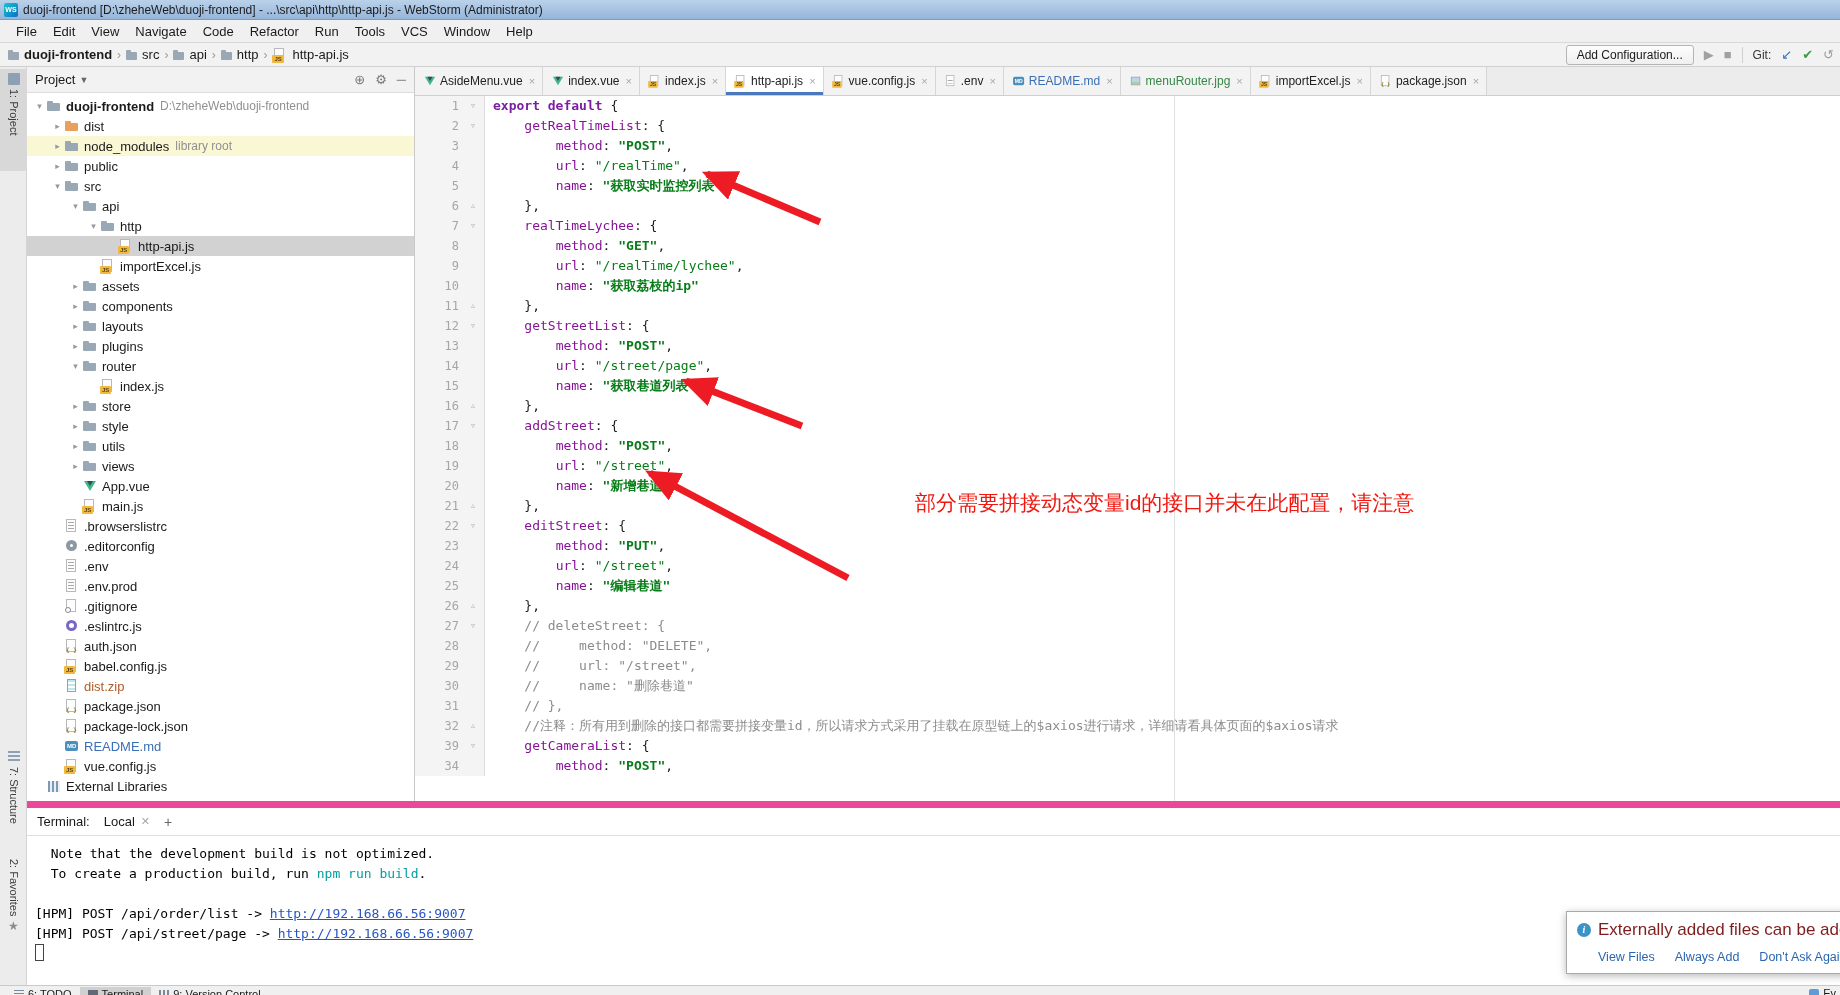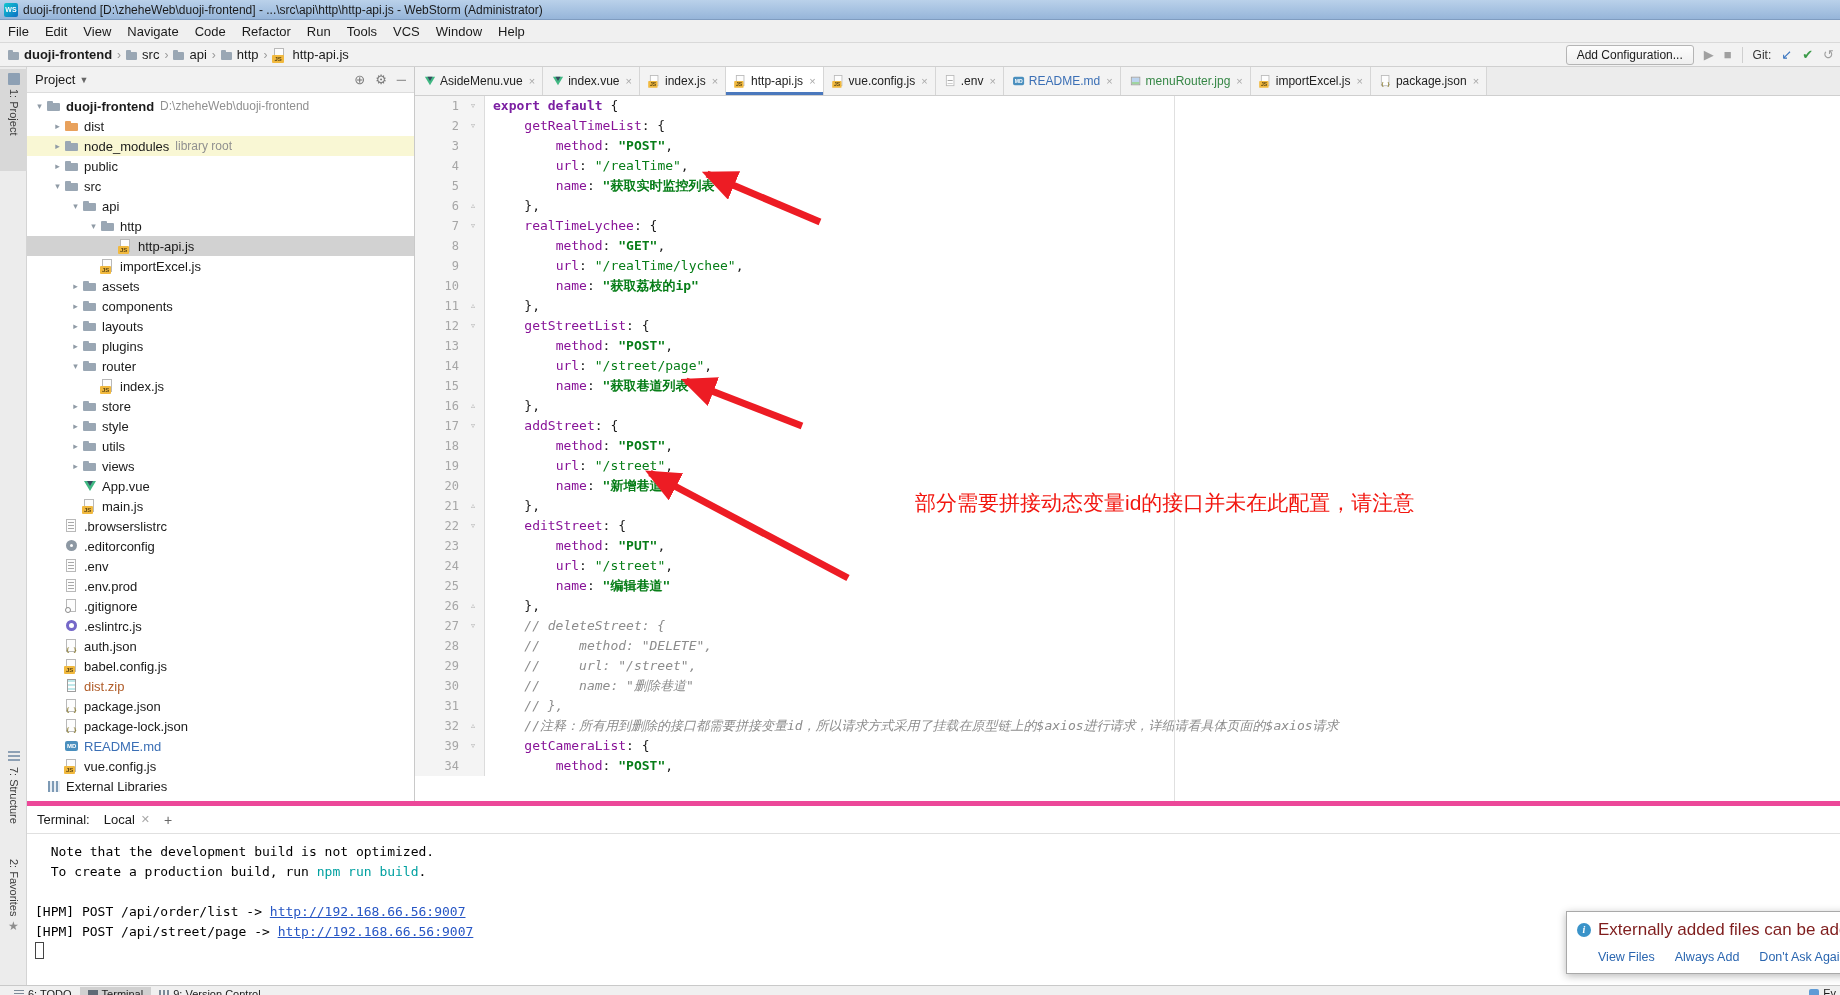--- a/index.html
+++ b/index.html
@@ -9,21 +9,21 @@
   
   .titlebar{position:absolute;left:0;top:0;width:100%;height:20px;
     background:linear-gradient(180deg,#bad1ea 0%,#a6c2e1 55%,#96b5d9 100%);
     border-bottom:1px solid #7f9cc0;display:flex;align-items:center;padding-left:4px;box-sizing:border-box;}
   .ws-logo{width:14px;height:14px;flex:none;border-radius:2px;margin-right:5px;
     background:linear-gradient(135deg,#12c7d0,#0d6fc4);color:#fff;font:bold 7px/14px "Liberation Sans",sans-serif;text-align:center;}
   .title-text{font-size:12px;color:#1b1b1b;white-space:nowrap;}
 
   
   .menubar{position:absolute;left:0;top:20px;width:100%;height:23px;background:#f0f0f0;
-    border-bottom:1px solid #d9d9d9;display:flex;align-items:center;box-sizing:border-box;}
+    border-bottom:1px solid #d9d9d9;display:flex;align-items:center;padding-left:8px;box-sizing:border-box;}
   .menu-item{padding:0 8px;font-size:13px;color:#1a1a1a;cursor:default;}
 
   
   .navbar{position:absolute;left:0;top:43px;width:100%;height:24px;background:#f2f2f2;
     border-bottom:1px solid #d0d0d0;display:flex;align-items:center;box-sizing:border-box;padding:0 6px;}
   .breadcrumbs{display:flex;align-items:center;flex:1;min-width:0;}
   .bc-item{display:flex;align-items:center;margin:0 2px;white-space:nowrap;}
   .bc-item .lbl{font-size:13px;}
   .bc-item.first .lbl{font-weight:bold;}
   .bc-sep{color:#9a9a9a;margin:0 3px;font-size:12px;}
@@ -102,26 +102,26 @@
   .code-row{display:flex;height:20px;line-height:20px;}
   .gut{display:flex;width:70px;flex:none;background:#f4f4f4;border-right:1px solid #dcdcdc;box-sizing:border-box;}
   .ln{width:44px;text-align:right;padding-right:5px;color:#a6a6a6;font:12px/20px "DejaVu Sans Mono",monospace;}
   .fold{width:18px;text-align:center;color:#b3b3b3;font-size:8px;line-height:20px;}
   .code-text{font:13px/20px "DejaVu Sans Mono",monospace;white-space:pre;padding-left:8px;}
   .sg-k{color:#7b1fa2;font-weight:bold;}
   .sg-p{color:#881398;}
   .sg-t{color:#1a1a1a;}
   .sg-s{color:#067d17;}
   .sg-b{color:#067d17;font-weight:bold;}
-  .sg-c{color:#8c8c8c;font-style:italic;}
+  .sg-c{color:#8c8c8c;}
   .margin-guide{position:absolute;left:759px;top:0;width:1px;height:706px;background:#e0e0e0;}
   .annotation-text{position:absolute;left:500px;top:393px;font-size:21px;color:#f2160f;white-space:nowrap;font-family:"Liberation Sans",sans-serif;}
 
   
-  .terminal{position:absolute;left:27px;top:801px;width:1813px;height:184px;background:#fff;border-top:5px solid #ec4899;box-sizing:border-box;}
+  .terminal{position:absolute;left:27px;top:801px;width:1813px;height:184px;background:#fff;border-top:7px solid #ec4899;box-sizing:border-box;}
   .term-header{height:28px;display:flex;align-items:center;border-bottom:1px solid #e0e0e0;padding-left:10px;box-sizing:border-box;}
   .term-title{font-size:13px;color:#1a1a1a;margin-right:14px;}
   .term-tab{font-size:13px;color:#1a1a1a;display:flex;align-items:center;}
   .term-tab .t-close{margin-left:6px;color:#a8a8a8;font-size:11px;}
   .term-plus{margin-left:14px;color:#666;font-size:14px;}
   .term-body{padding:8px 0 0 8px;}
   .term-line{font:13px/20px "DejaVu Sans Mono",monospace;white-space:pre;color:#000;}
   .tseg-cyan{color:#00a0a0;}
   .tseg-link{color:#2756c4;text-decoration:underline;}
   .cursor{display:inline-block;width:7px;height:15px;border:1px solid #444;vertical-align:-2px;}

